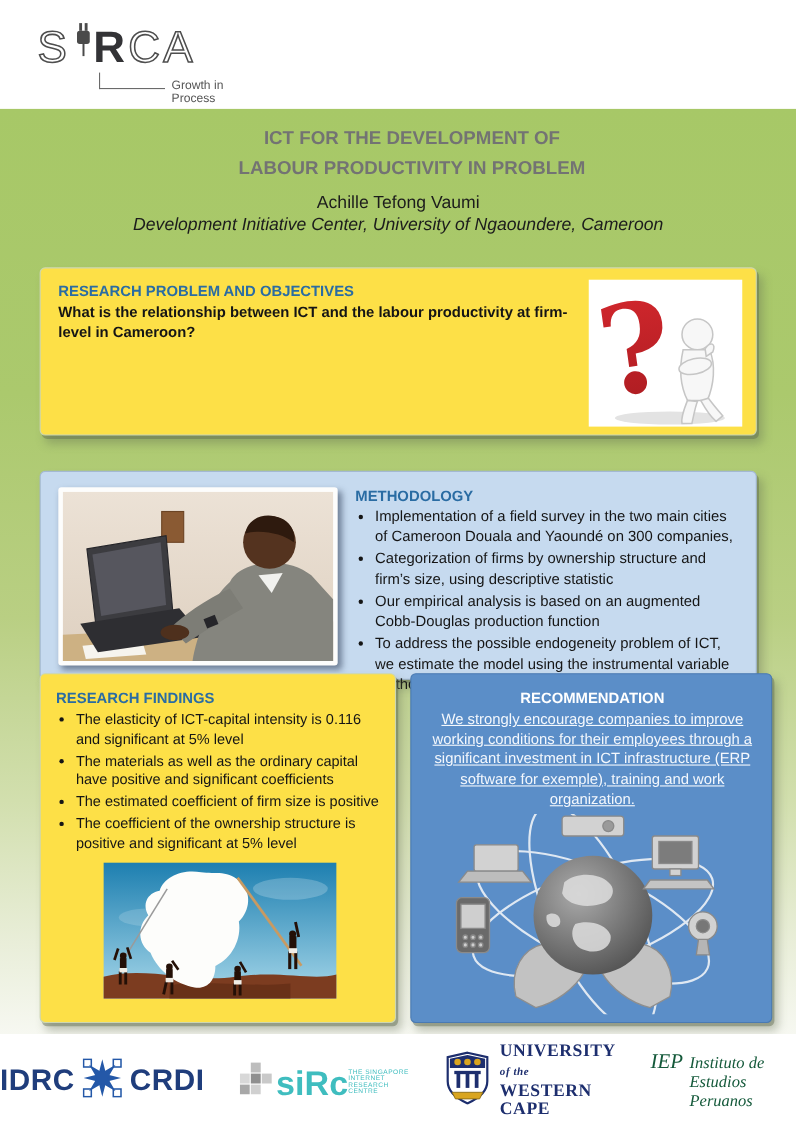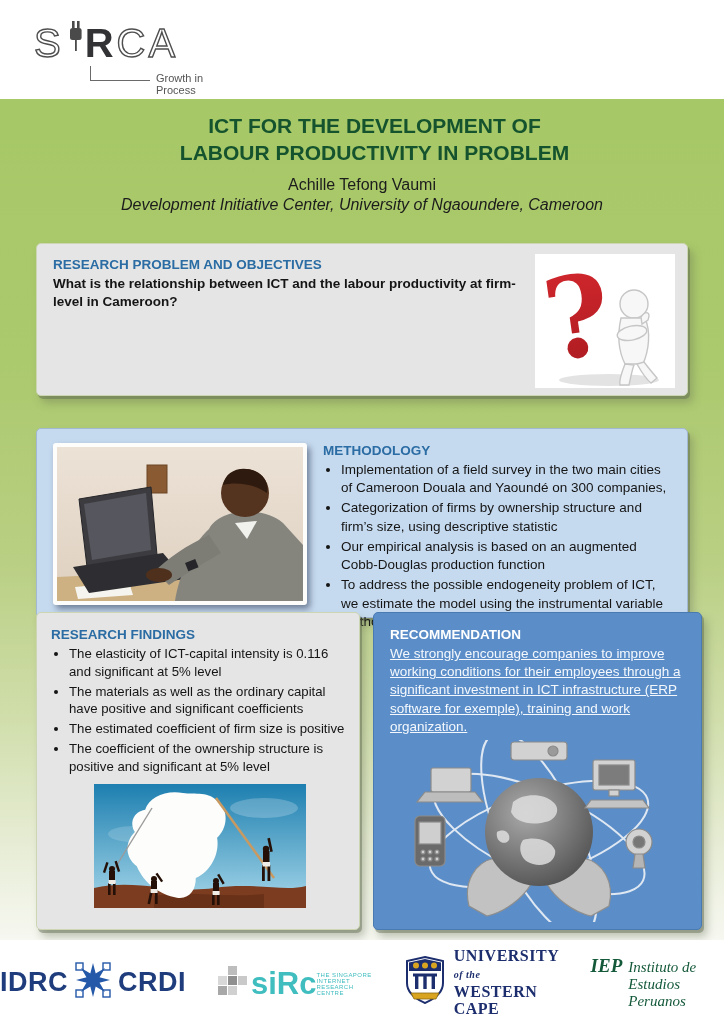--- a/index.html
+++ b/index.html
@@ -22,66 +22,66 @@
     border-left:1.5px solid #6a6a6a; border-bottom:1.5px solid #6a6a6a; }
   .sirca-tagline { position:absolute; left:122px; top:52px; font-size:11px; color:#555; }
   
   .band {
     position:absolute; left:0; top:99px; width:724px; height:925px;
     background:linear-gradient(180deg,#a7c867 0%, #abc96d 28%, #b9cf83 50%,
       #d2dfae 68%, #e9eed9 82%, #f8f9f4 92%, #ffffff 100%);
   }
   
   .title-block { position:absolute; left:0; top:112px; width:724px; text-align:center; }
-  .title-line { font-size:21px; font-weight:700; color:#14532d; line-height:27px;margin-left:25px; }
+  .title-line { font-size:17px; font-weight:700; color:#737373; line-height:27px;margin-left:25px; }
   .author { margin-top:10px; font-size:16px; color:#1c1c1c; }
   .affiliation { margin-top:2px; font-size:16px; font-style:italic; color:#1c1c1c; }
   
   .box {
     position:absolute; border-radius:5px;
     box-shadow:2px 3px 0 rgba(98,108,82,.45), 5px 7px 9px rgba(98,108,82,.38);
   }
-  .box-white { background:#e5e5e5; border:1px solid #ccd6b2; }
+  .box-white { background:#fde047; border:1px solid #ccd6b2; }
   .box-lightblue { background:#c6daef; border:1px solid #a3b8d2;margin-top:20px; }
   .box-blue { background:#5b8ec8; border:1px solid #4a7ab2; color:#fff; }
   .box-heading { font-size:13.5px; font-weight:700; color:#2a6ca3; margin-bottom:3px; }
   .box-blue .box-heading { color:#ffffff; }
   .body-text { font-size:13.5px; color:#151515; line-height:1.35; }
   .body-bold { font-weight:700; }
   ul.bullets { margin:3px 0 0 0; padding-left:18px; font-size:13.5px; color:#151515; line-height:1.35; list-style:disc outside; }
   ul.bullets li { margin-bottom:2px; }
   .box-blue .body-text { color:#f4f8fd;text-decoration:underline; }
   #box-problem { left:36px; top:243px; width:652px; height:153px; padding:13px 12px 10px 16px; display:flex; }
   #box-problem .text-col { width:492px; }
   #box-problem .img-col { flex:1; display:flex; justify-content:center; align-items:center; }
   #box-methodology { left:36px; top:408px; width:652px; height:190px; padding:14px 14px 12px 16px; display:flex; gap:16px; }
   .photo-frame { width:254px; height:162px; background:#fdfdfc; padding:4px; border-radius:3px;
     box-shadow:3px 4px 6px rgba(40,55,80,.55); flex-shrink:0; }
   #box-methodology .text-col { flex:1; }
   #box-findings { left:36px; top:612px; width:324px; height:318px; padding:14px 10px 10px 14px; }
   #box-findings ul.bullets { font-size:13.2px; }
   .findings-img-wrap { margin-top:8px; display:flex; justify-content:center; }
-  #box-recommendation { left:373px; top:612px; width:329px; height:318px; padding:14px 14px 0 16px; }
+  #box-recommendation { left:373px; top:612px; width:329px; height:318px; padding:14px 14px 0 16px;text-align:center; }
   .rec-img-wrap { margin-top:4px; display:flex; justify-content:center; }
   
   .footer { position:absolute; left:0; top:940px; width:724px; height:84px; background:#ffffff;
     display:flex; align-items:center; justify-content:center; gap:32px; }
   .logo-idrc { display:flex; align-items:center; gap:7px; }
   .idrc-text { font-size:27px; font-weight:700; color:#1f3d7c; letter-spacing:.5px; }
   .logo-sirc { display:flex; flex-direction:row; align-items:center; }
   .sirc-row { display:flex; align-items:flex-end; gap:3px; }
   .sirc-name { font-size:31px; font-weight:700; color:#3fbdbf; line-height:30px; }
   .sirc-caption { font-size:6px; color:#3fbdbf; letter-spacing:.45px; margin-top:3px; }
   .logo-uwc { display:flex; align-items:center; gap:9px; }
   .uwc-text { font-family:"Liberation Serif", serif; color:#1d2e6e; line-height:17px; }
   .uwc-line1 { font-size:16px; font-weight:700; letter-spacing:.5px; }
   .uwc-ofthe { font-size:10px; font-style:italic; font-weight:700; }
   .uwc-line2 { font-size:16px; font-weight:700; letter-spacing:.5px; }
   .logo-iep { font-family:"Liberation Serif", serif; color:#14593a; display:flex; align-items:baseline; gap:6px; }
-  .iep-abbr { font-size:19px; font-weight:700; font-style:italic; }
+  .iep-abbr { font-size:19px; font-weight:400; font-style:italic; }
   .iep-name { font-size:15px; font-style:italic; }
 </style>
 </head>
 <body>
 
 <div class="page">
 
   <div class="header">
     <div class="sirca">
       <div class="sirca-row">

